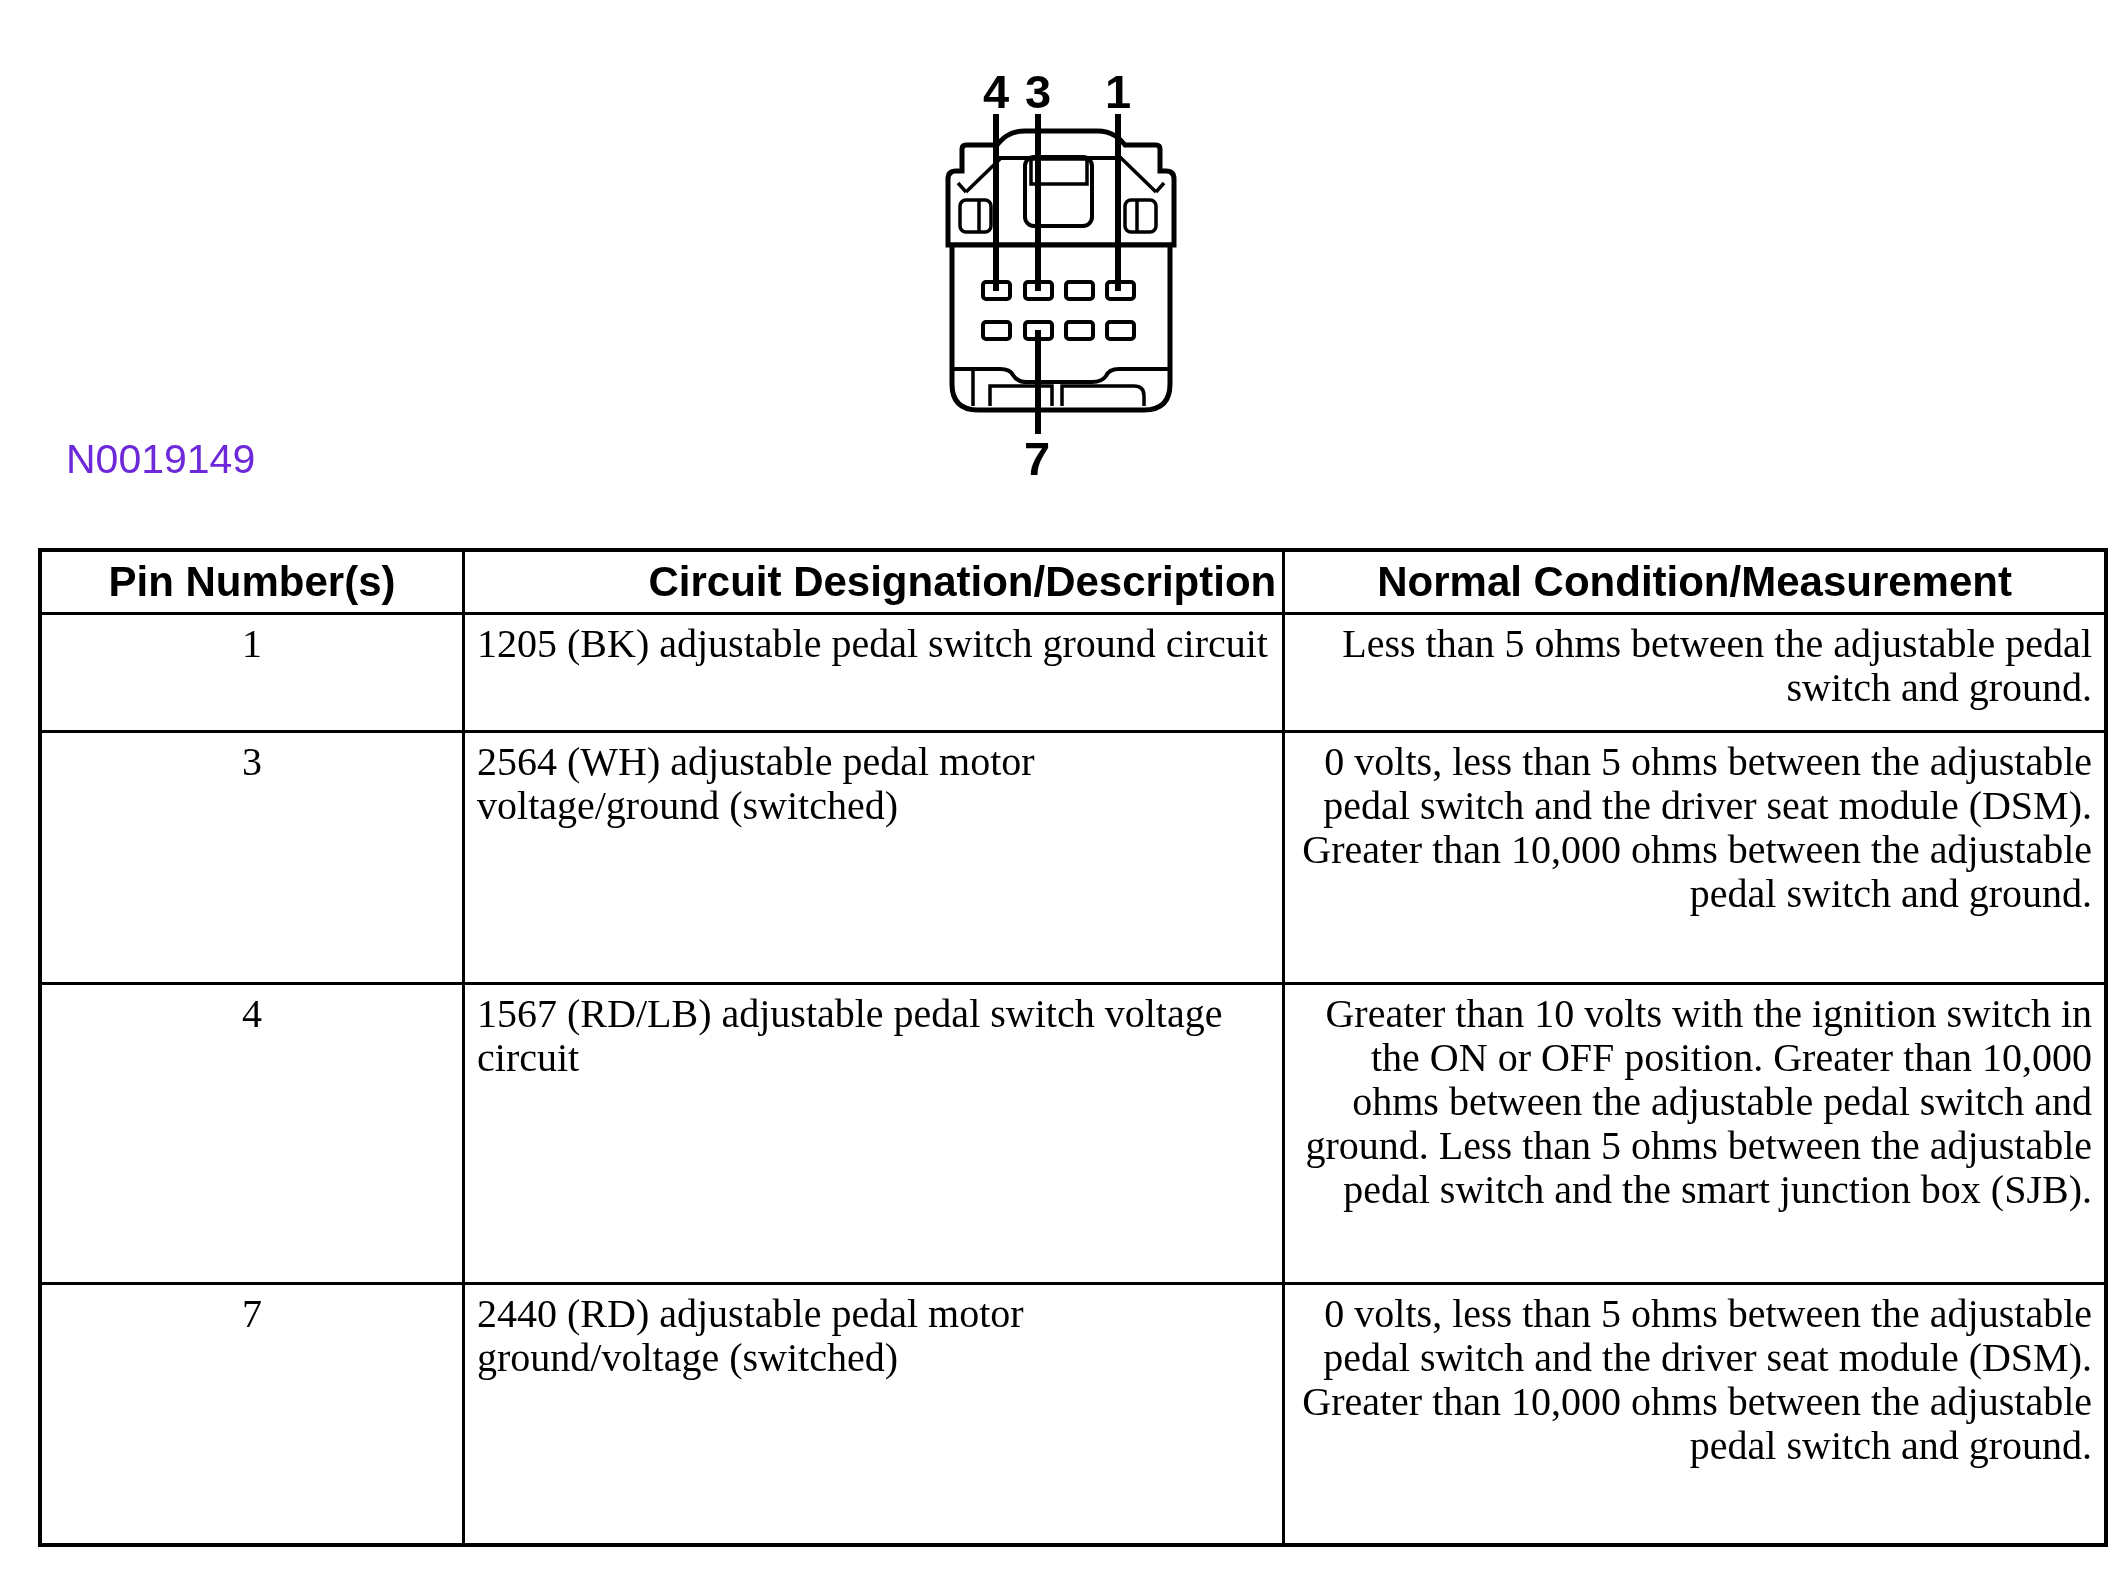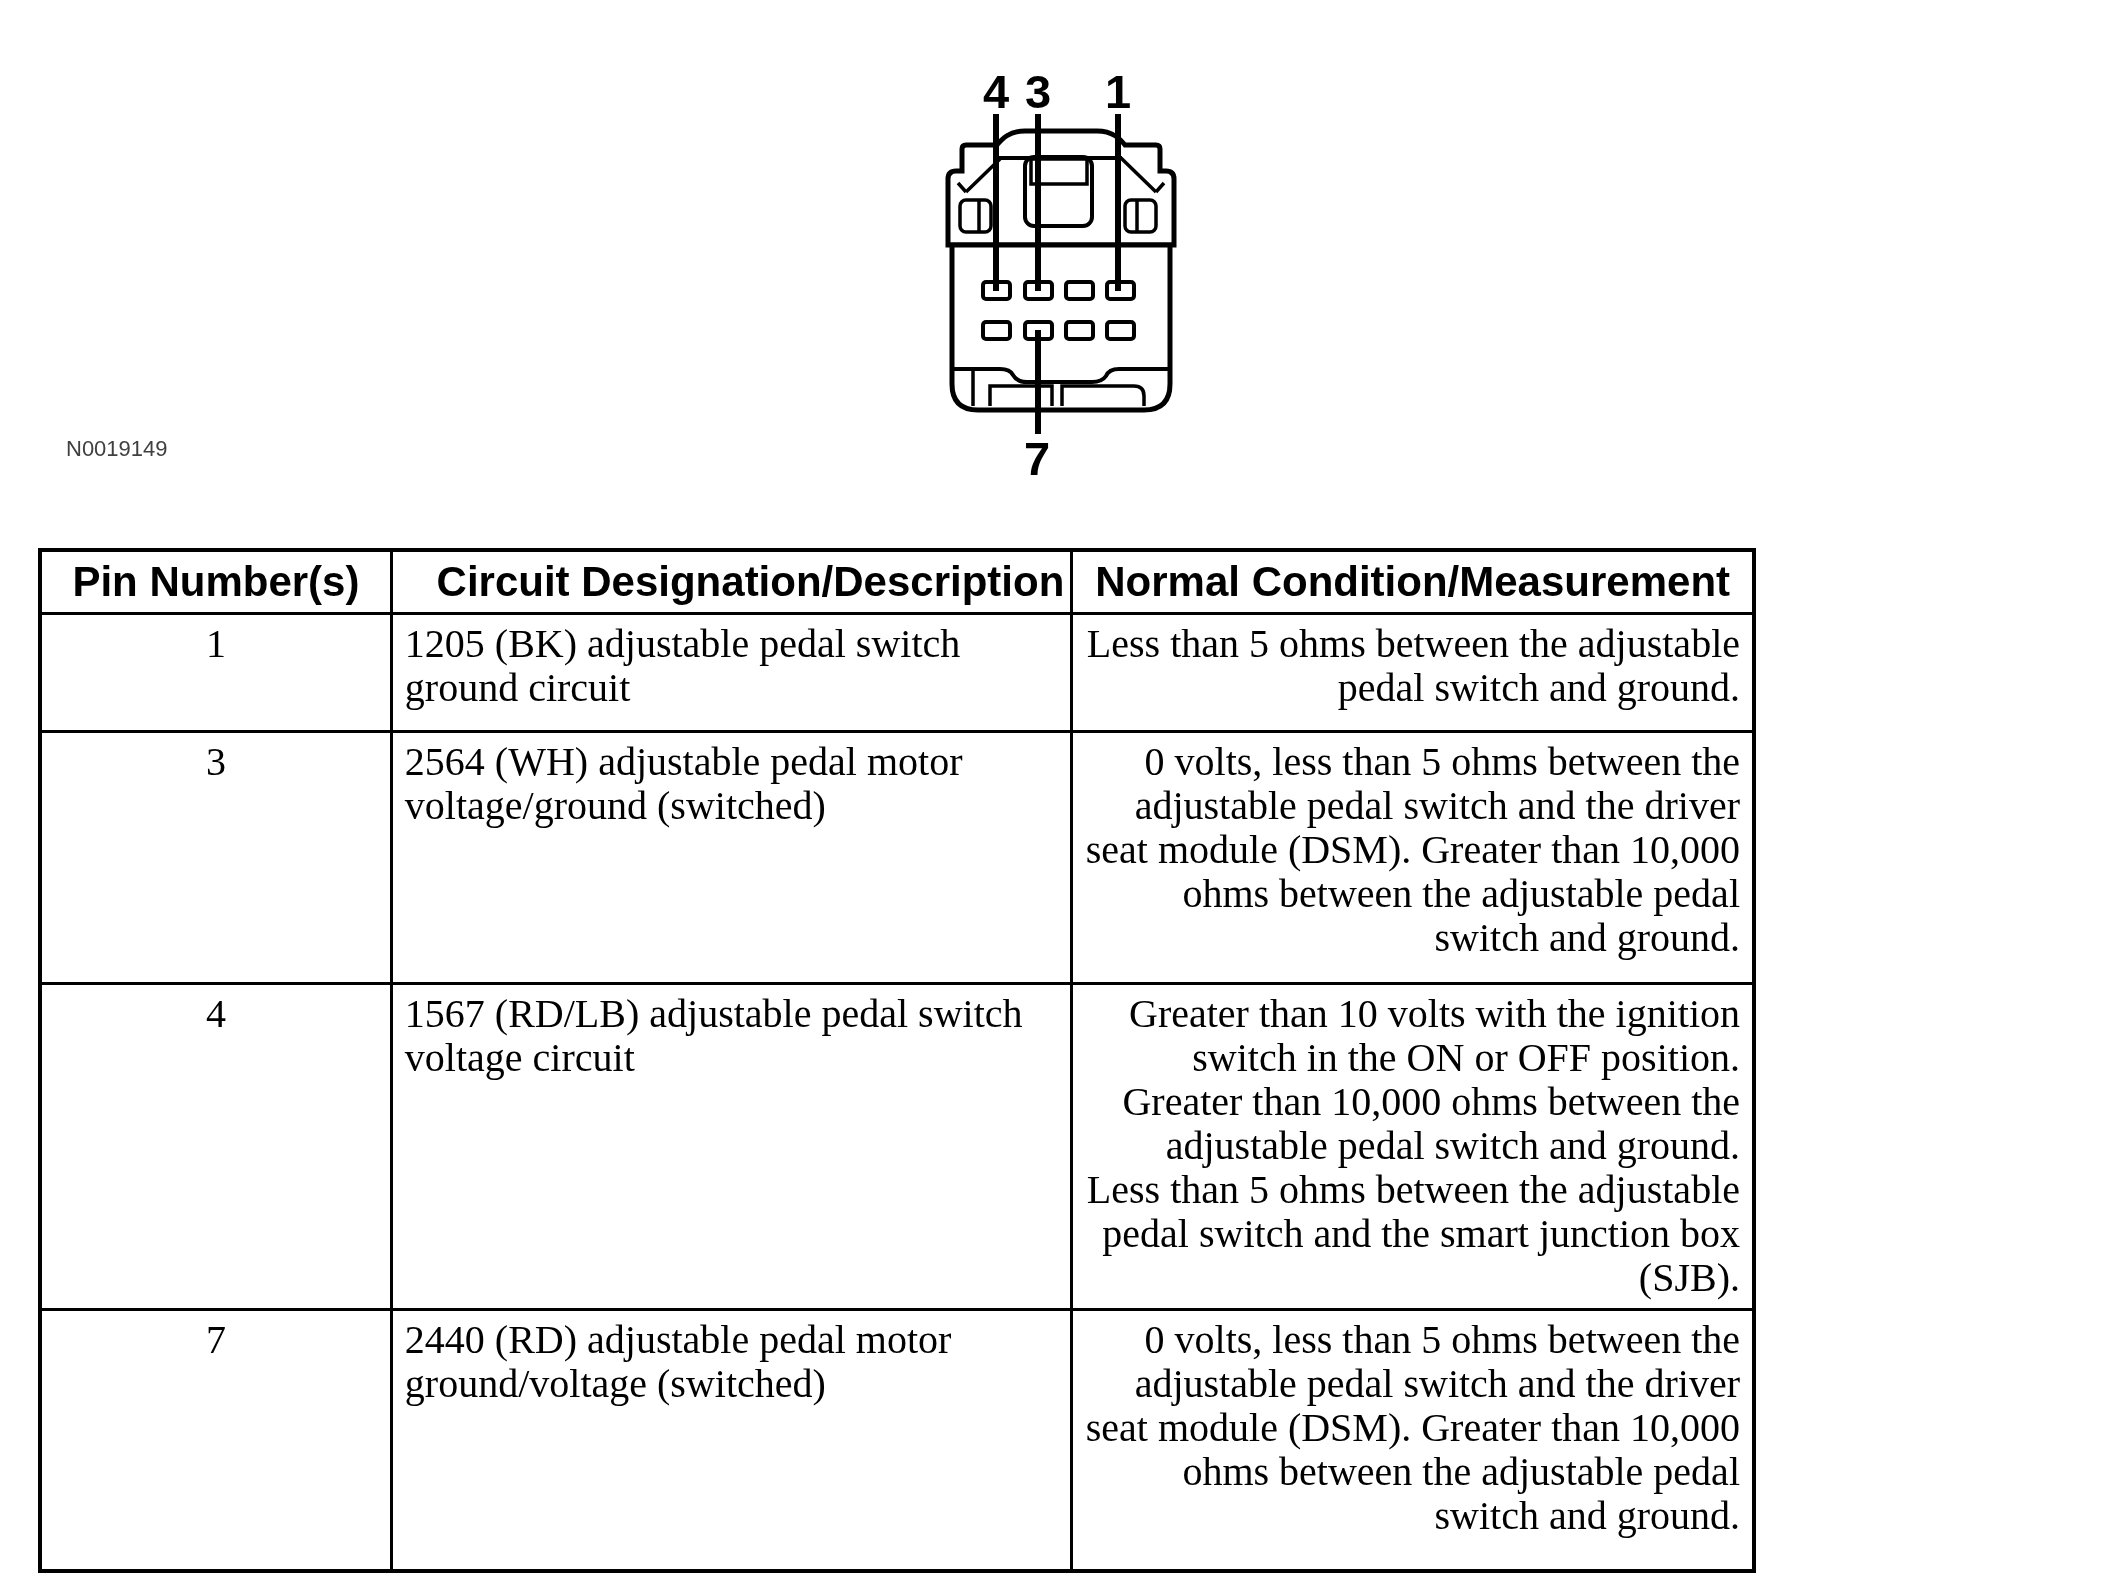--- a/index.html
+++ b/index.html
@@ -9,41 +9,41 @@
     position: relative;
     overflow: hidden;
     font-family: "Liberation Sans", sans-serif;
     color: #000;
   }
 
   
   .ref-label {
     position: absolute;
     left: 66px; top: 436px;
-    font-size: 22px;
+    font-size: 41px;
     letter-spacing: 0px;
-    color: #404040;
+    color: #6d28d9;
   }
   .connector-svg {
     position: absolute;
     left: 920px; top: 55px;
     width: 280px; height: 440px;
   }
   .connector-svg text {
     font-family: "Liberation Sans", sans-serif;
     font-size: 47px;
     font-weight: bold;
     fill: #000;
   }
 
   
   table.pinout {
     position: absolute;
     left: 38px; top: 548px;
-    width: 1718px;
+    width: 2070px;
     border-collapse: collapse;
     table-layout: fixed;
     background: #fff;
     padding-left: 13px;
   }
   table.pinout col.c1 { width: 20.5%; }
   table.pinout col.c2 { width: 39.7%; }
   table.pinout col.c3 { width: 39.8%; }
 
   table.pinout th, table.pinout td {

